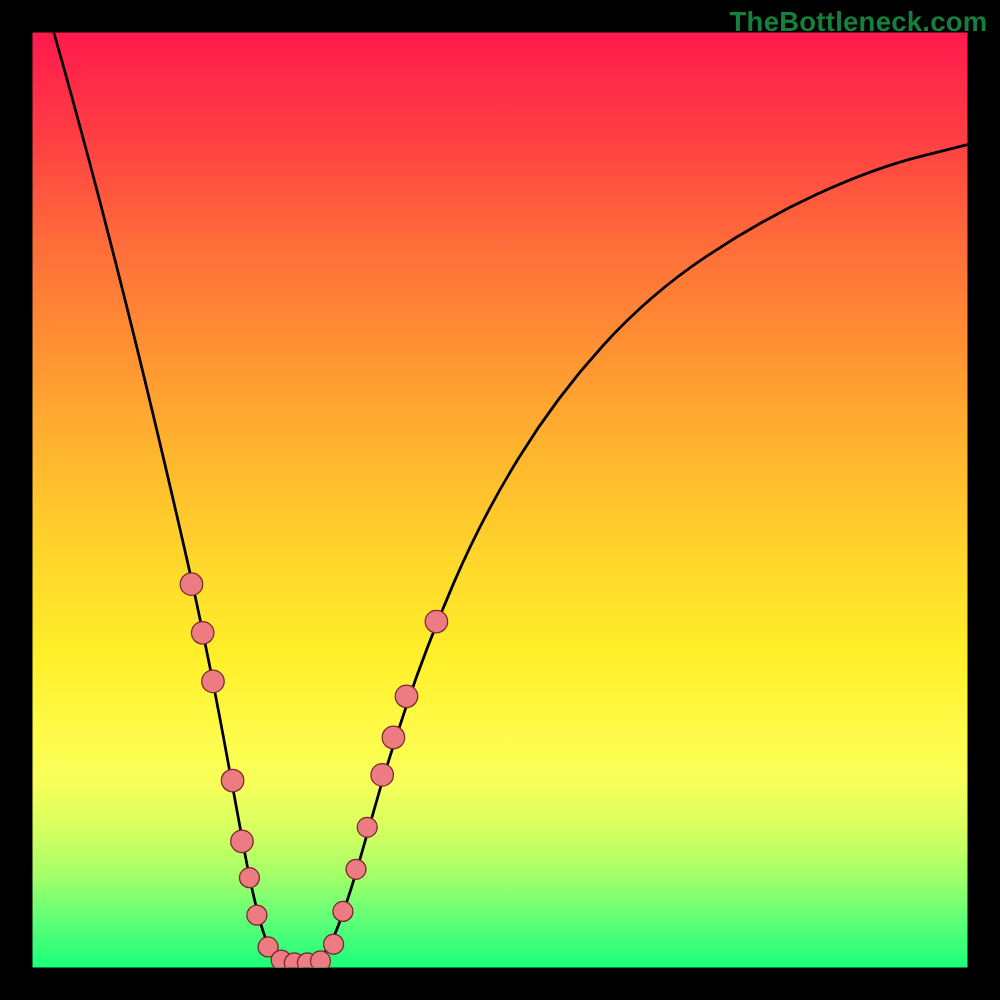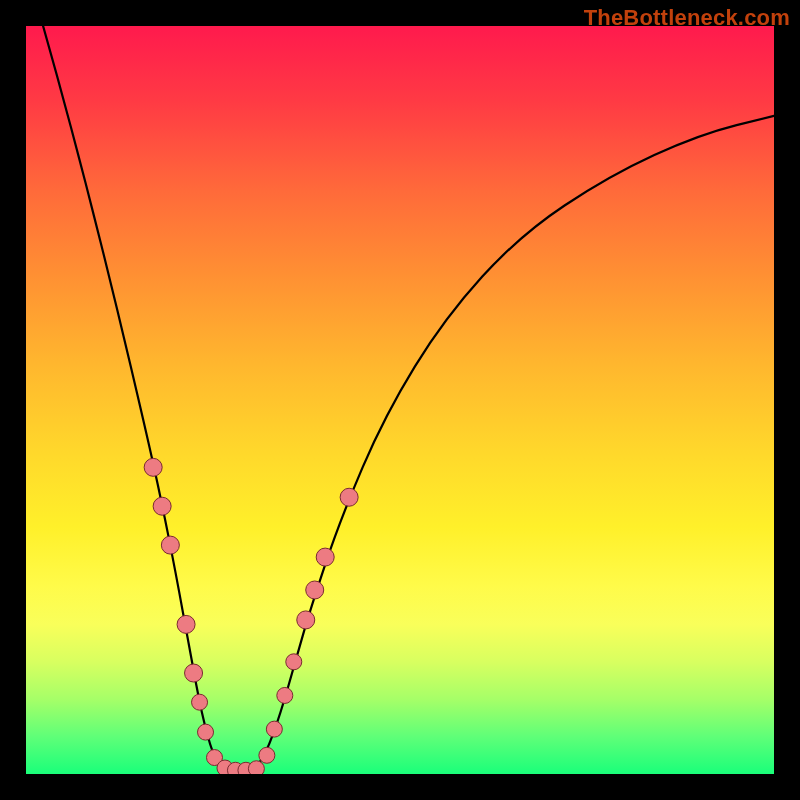--- a/index.html
+++ b/index.html
@@ -38,21 +38,21 @@
       #1aff7a 100%
     );
   }
   .watermark {
     position: absolute;
     top: 5px;
     right: 10px;
     font-family: Arial, Helvetica, sans-serif;
     font-size: 22px;
     font-weight: 600;
-    color: #c2410c;
+    color: #15803d;
     letter-spacing: 0.2px;
   }
   svg.curves {
     position: absolute;
     left: 0;
     top: 0;
     width: 748px;
     height: 748px;
   }
   .curve {

